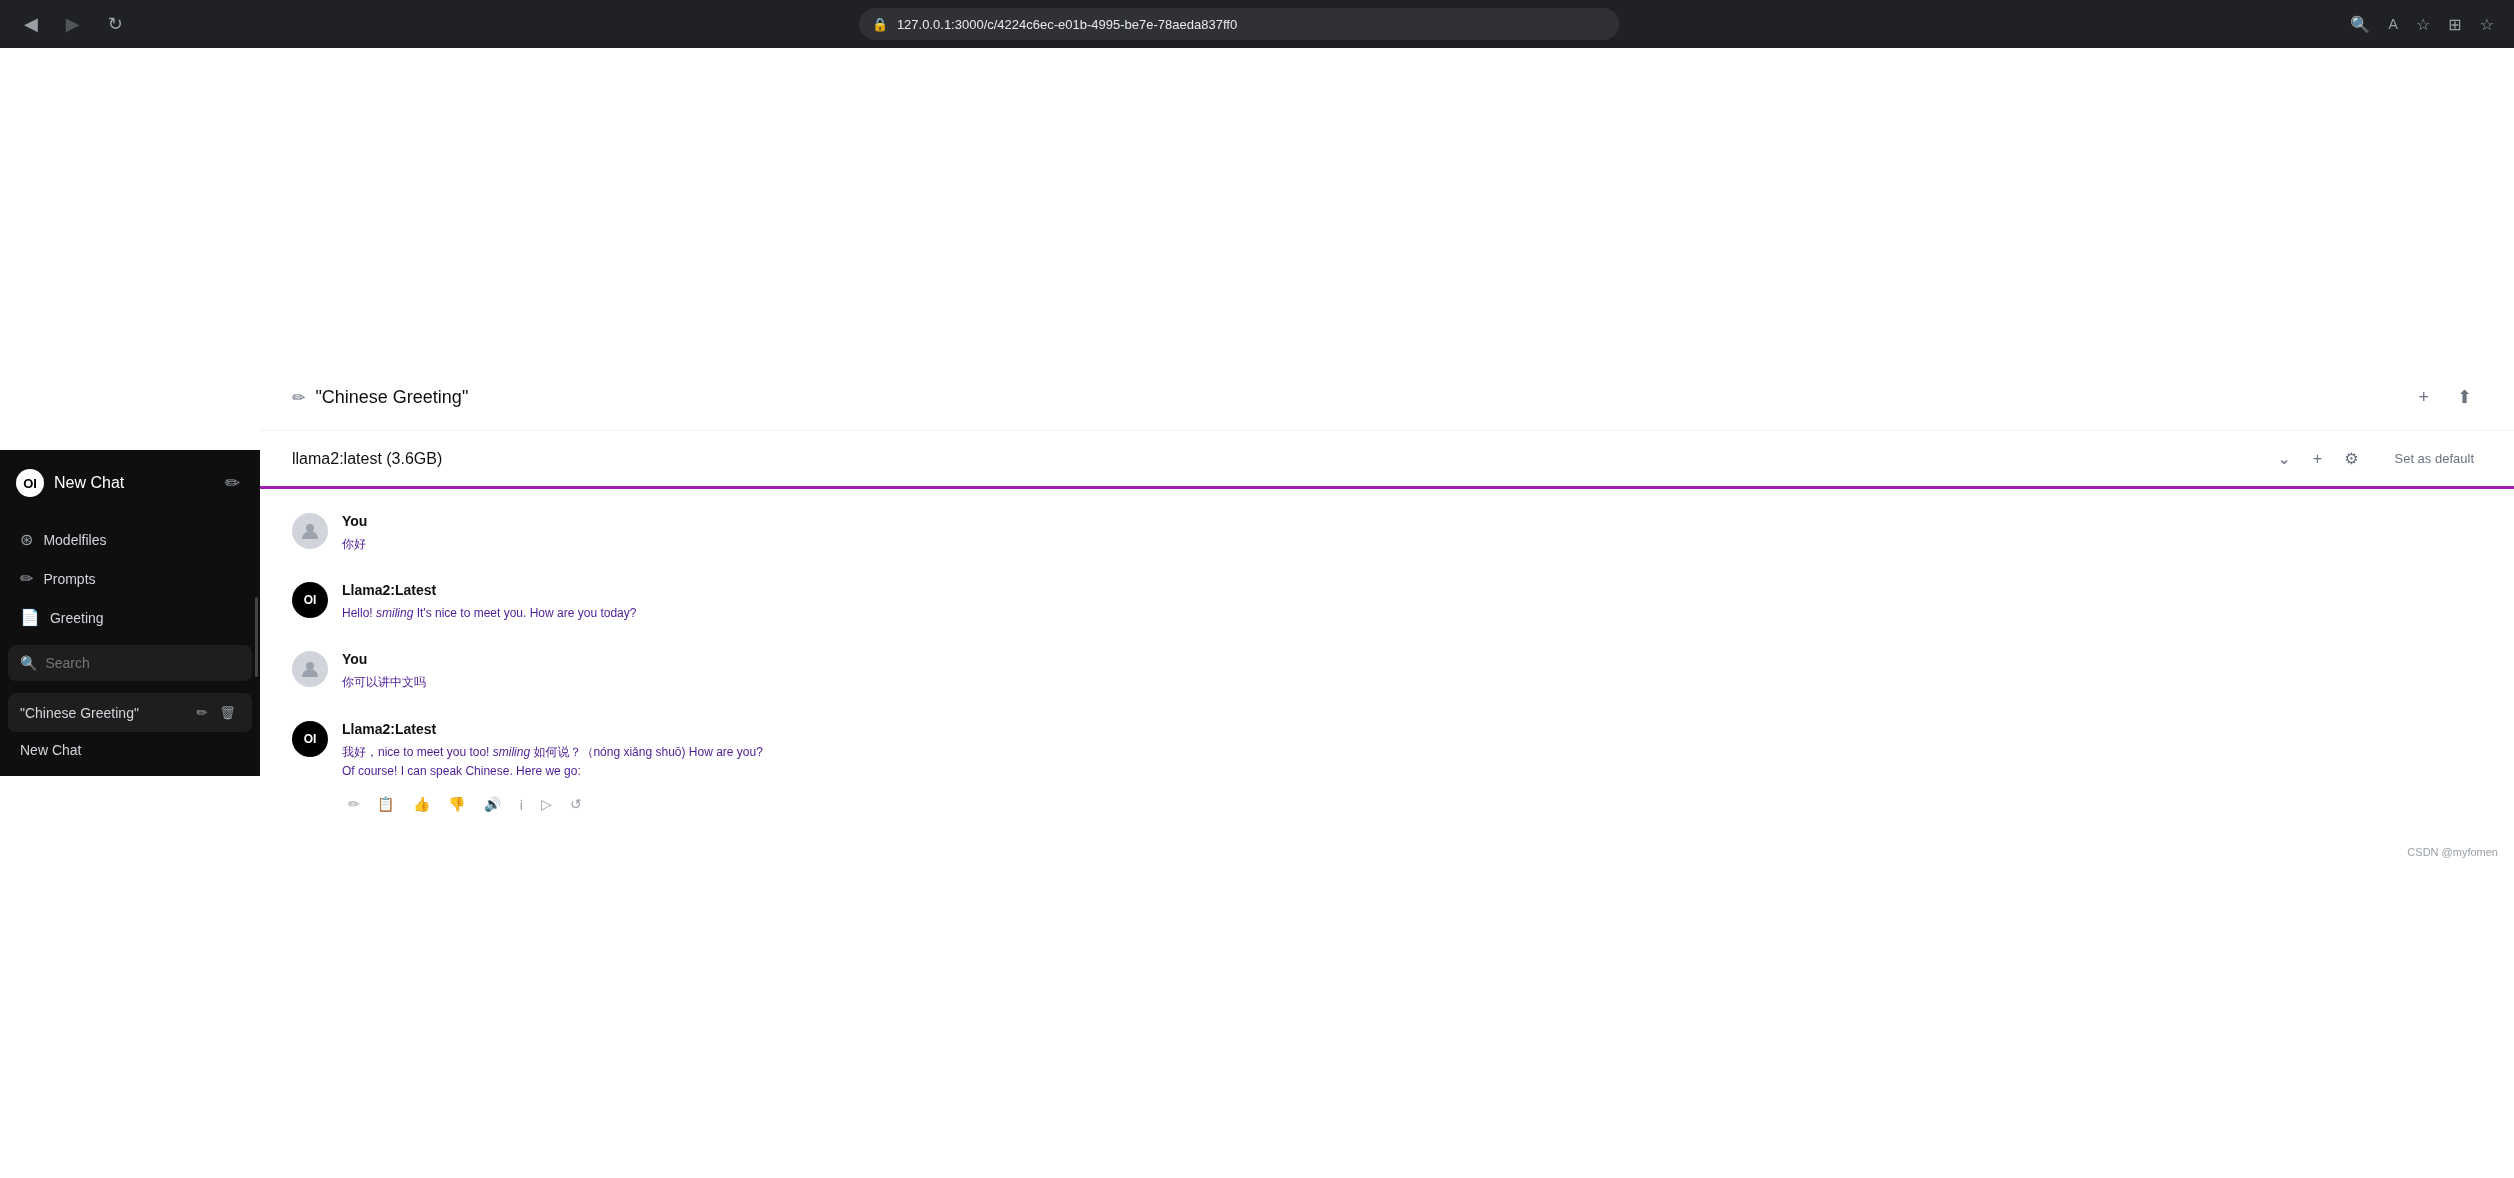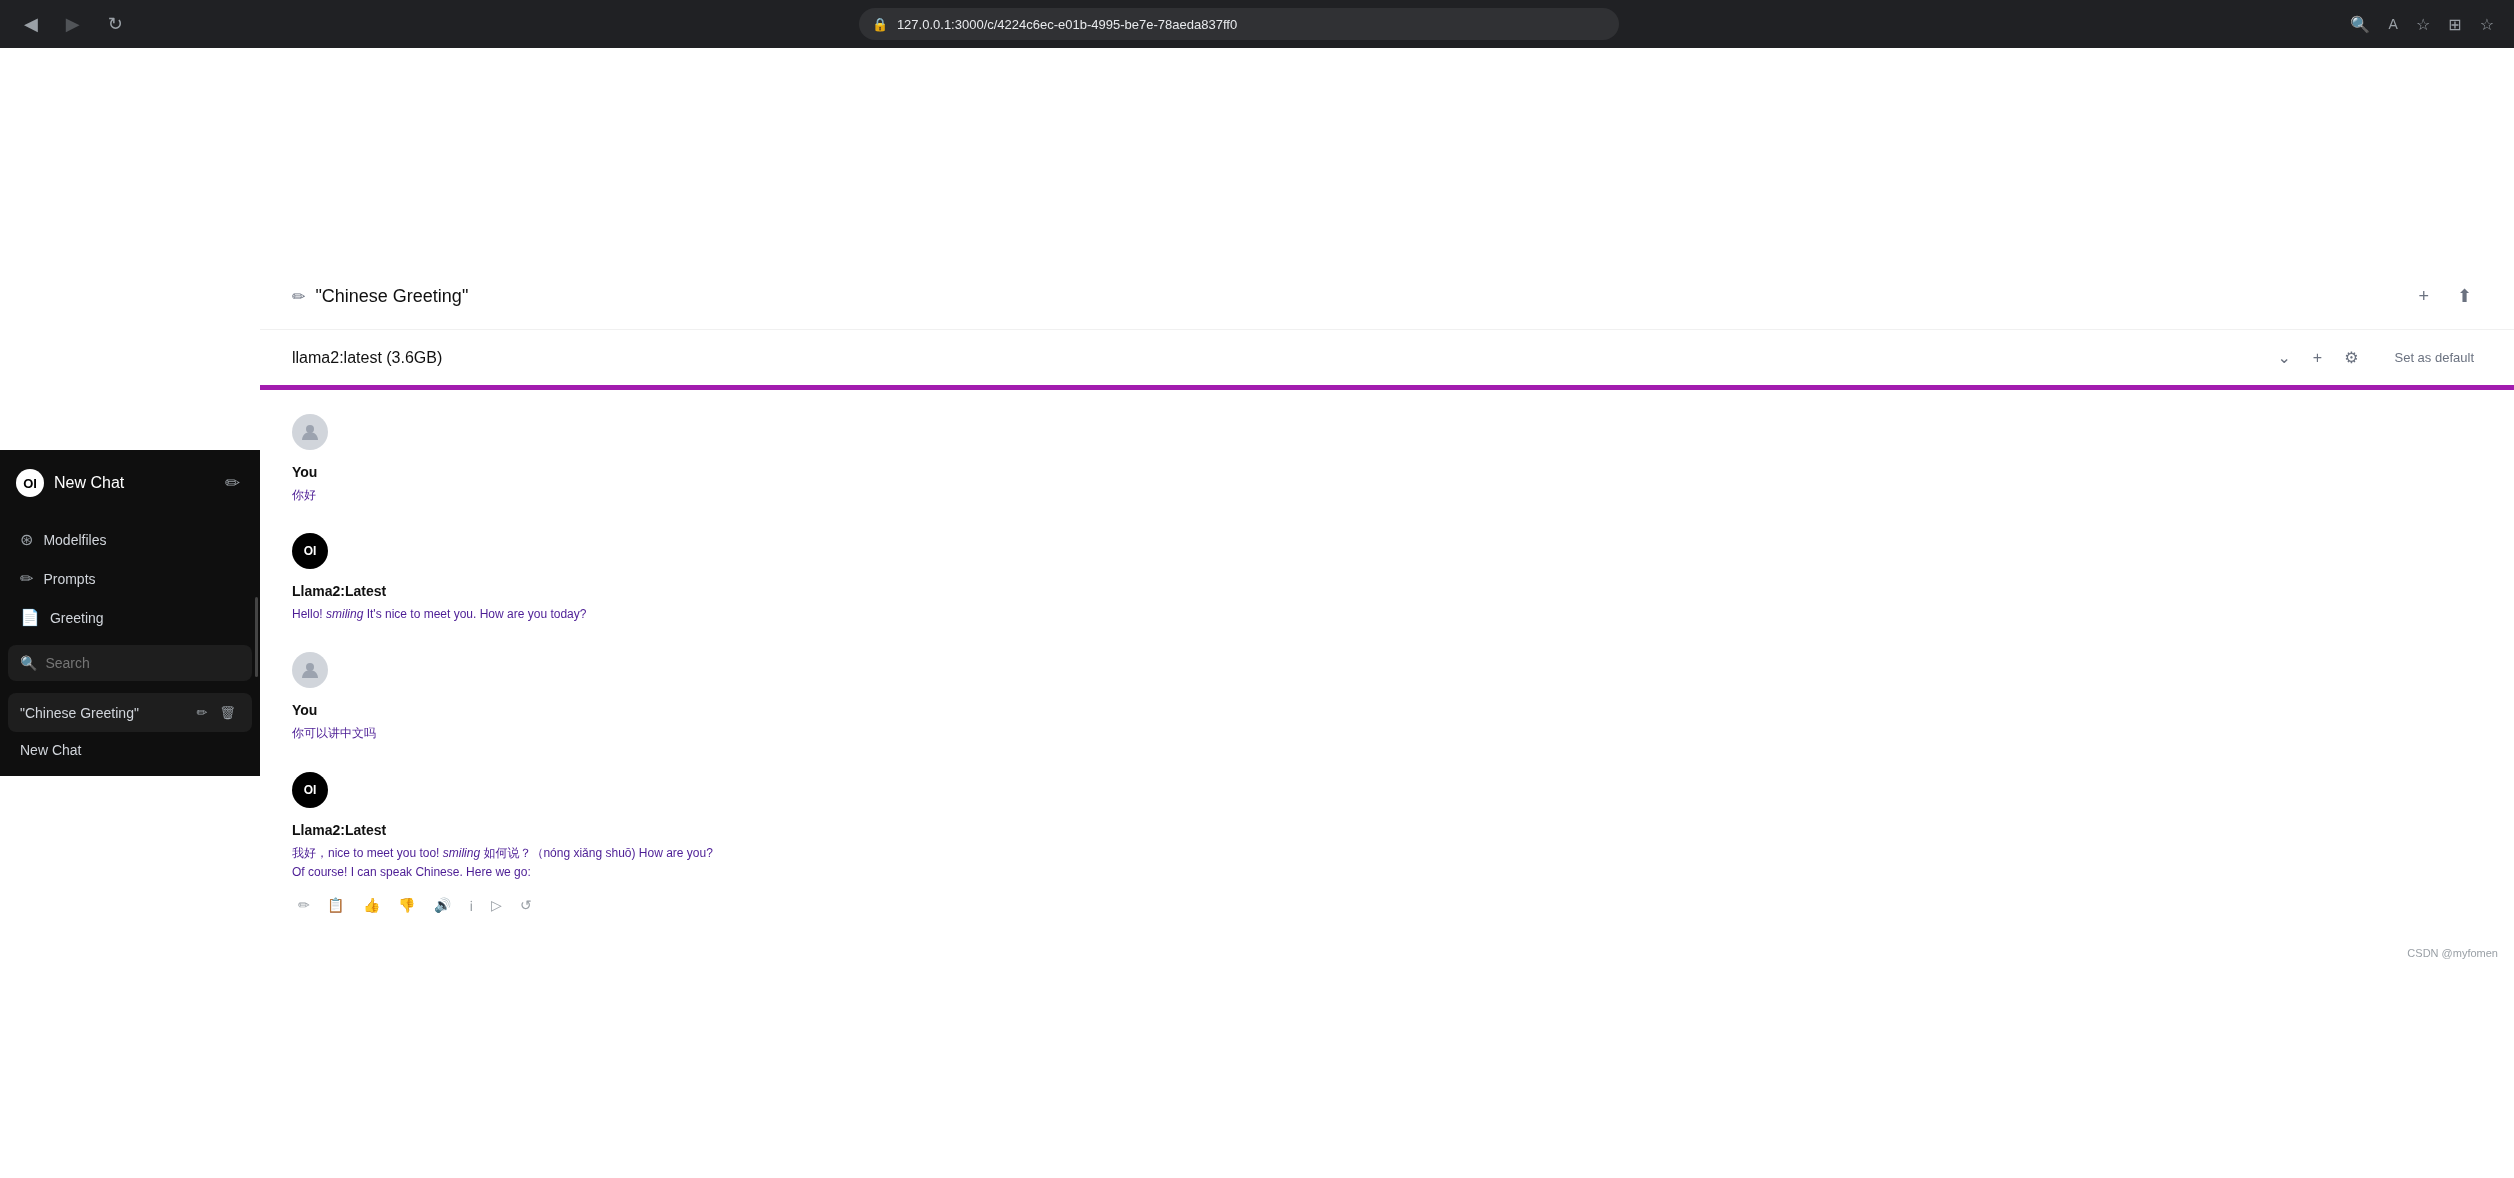--- a/index.html
+++ b/index.html
@@ -238,21 +238,21 @@
       padding: 6px 10px;
       border-radius: 6px;
     }
 
     
     .model-selector-bar {
       padding: 14px 32px;
       display: flex;
       align-items: center;
       gap: 8px;
-      border-bottom: 5px solid #a21caf;
+      border-bottom: 3px solid #a21caf;
     }
     .model-name {
       font-size: 16px;
       font-weight: 500;
       color: #111;
     }
     .model-actions {
       display: flex;
       align-items: center;
       gap: 6px;
@@ -282,21 +282,20 @@
       padding: 24px 32px;
       display: flex;
       flex-direction: column;
       gap: 28px;
     }
 
     .message-row {
       display: flex;
       gap: 14px;
       align-items: flex-start;
-      flex-direction: column;
     }
     .message-avatar {
       width: 36px;
       height: 36px;
       border-radius: 50%;
       background: #d1d5db;
       flex-shrink: 0;
       display: flex;
       align-items: center;
       justify-content: center;

